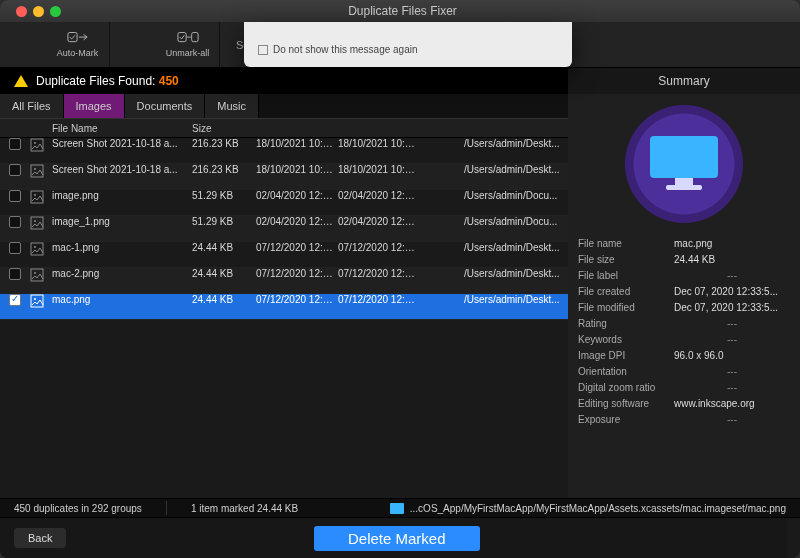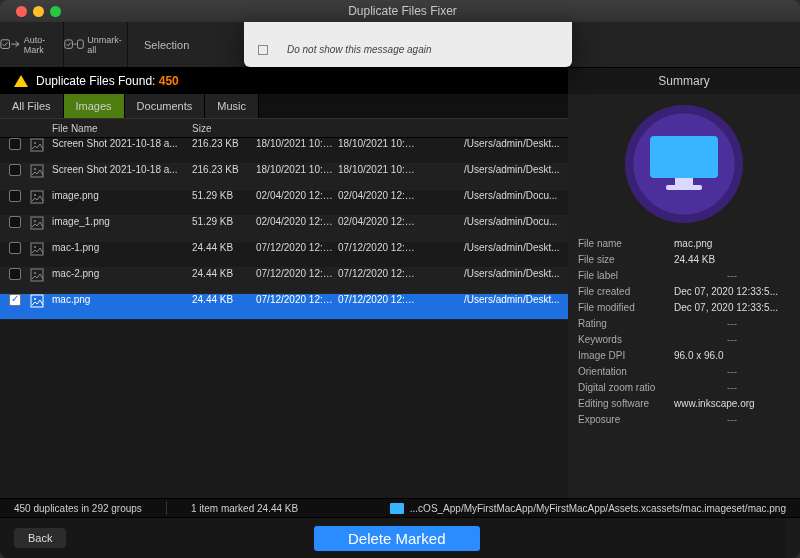--- a/index.html
+++ b/index.html
@@ -5,32 +5,32 @@
   * { box-sizing: border-box; margin: 0; padding: 0; font-family: -apple-system, "Helvetica Neue", Arial, sans-serif; }
   body { background: #2d2d2d; width: 800px; height: 558px; overflow: hidden; }
   .window { width: 800px; height: 558px; background: #1a1a1a; border-radius: 8px; overflow: hidden; position: relative; }
   .titlebar { height: 22px; background: linear-gradient(#3e3e3e,#323232); display: flex; align-items: center; padding: 0 16px; color:#ccc; font-size:12px; }
   .traffic { display:flex; gap:6px; }
   .tl { width:11px; height:11px; border-radius:50%; }
   .tl.red{background:#ff5f56;} .tl.yel{background:#ffbd2e;} .tl.grn{background:#27c93f;}
   .titletext { flex:1; text-align:center; font-size:12px; }
 
   .toolbar { height:46px; background:#232323; display:flex; border-bottom:1px solid #000; }
-  .tbtn { width:64px; display:flex; align-items:center; justify-content:center; color:#bbb; font-size:9px; gap:3px; border-right:1px solid #111;}
+  .tbtn { width:64px; display:flex; flex-direction:column; align-items:center; justify-content:center; color:#bbb; font-size:9px; gap:3px; border-right:1px solid #111;margin-left:46px;}
   .tbtn svg { width:22px; height:14px; fill:#bbb; stroke:#bbb; }
   .tseg { display:flex; align-items:center; color:#bbb; }
   .tseg-label { font-size:11px; padding:0 16px; }
 
   .warnrow { height:26px; background:#000; display:flex; align-items:center; padding:0 14px; color:#fff; font-size:12px; gap:8px;}
   .warnrow .tri { width:0;height:0;border-left:7px solid transparent;border-right:7px solid transparent;border-bottom:12px solid #ffcc00; position:relative;}
   .warnrow .count { color:#ff7a00; font-weight:bold; }
 
   .tabs { height:24px; display:flex; background:#111; color:#ccc; font-size:11px; }
   .tab { padding:0 12px; display:flex; align-items:center; background:#222; border-right:1px solid #000;}
-  .tab.active { background:#4d7c0f; }
+  .tab.active { background:#701a75; }
   .headerrow { height:20px; display:flex; background:#1f1f1f; color:#ccc; font-size:10px; align-items:center; border-top:1px solid #333; border-bottom:1px solid #000;}
   .col-chk{width:30px;} .col-ic{width:22px;} .col-fn{width:140px;padding-left:0px;} .col-sz{width:64px;} .col-d1{width:82px;} .col-d2{width:82px;} .col-tp{width:44px;margin-top:43px;} .col-pt{flex:1; padding-right:6px;}
   .filetable { background:#1a1a1a; }
   .frow { height:26px; display:flex; color:#d8d8d8; font-size:10px; border-bottom:1px solid #222;}
   .frow.even{background:#202020;}
   .frow.sel { background:#1e6fe0; color:#fff; }
   .frow .col-chk{display:flex;justify-content:center;}
   .frow .col-ic svg{width:14px;height:14px;}
   .frow .cell{overflow:hidden; white-space:nowrap; text-overflow:ellipsis;}
   .chk { width:12px;height:12px;border:1px solid #777;border-radius:2px;background:#111;display:inline-block;}
@@ -64,21 +64,21 @@
   .modal { position:absolute; top:22px; left:244px; width:328px; background:#ececec; border-radius:0 0 6px 6px; box-shadow:0 8px 24px rgba(0,0,0,0.6); padding:12px 14px 12px 14px; color:#222; font-size:11px; }
   .modal-top{ display:flex; gap:12px; }
   .modal-icon{ width:42px;height:42px; border-radius:8px; background:linear-gradient(#4fc8ff,#1a8fe8); display:flex; align-items:center; justify-content:center; flex-shrink:0;}
   .modal-icon .mag{ width:22px;height:22px;border:3px solid #fff;border-radius:4px; position:relative;}
   .modal-icon .mag::after{content:"";position:absolute;width:4px;height:10px;background:#fff;bottom:-9px;right:-5px;transform:rotate(-45deg);border-radius:2px;}
   .modal h4{ font-size:11px; font-weight:600; margin-bottom:5px;}
   .modal p{ font-size:10px; color:#555; line-height:1.3;}
   .modal-btns{ display:flex; justify-content:flex-end; gap:8px; margin-top:10px;}
   .mbtn{ font-size:11px; padding:2px 16px; border-radius:4px; border:1px solid #bbb; background:#fff;}
   .mbtn.primary{ background:#3b99fc; border-color:#3b99fc; color:#fff;}
-  .modal .dns{ font-size:10px; color:#444; margin-top:10px; display:flex; align-items:center; gap:19px;font-style:italic;}
+  .modal .dns{ font-size:10px; color:#444; margin-top:10px; display:flex; align-items:center; gap:5px;}
   .smchk{ width:10px;height:10px;border:1px solid #888;display:inline-block;}
 </style>
 </head>
 <body>
 
 <div class="window">
   <div class="titlebar">
     <div class="traffic">
       <div class="tl red"></div>
       <div class="tl yel"></div>

